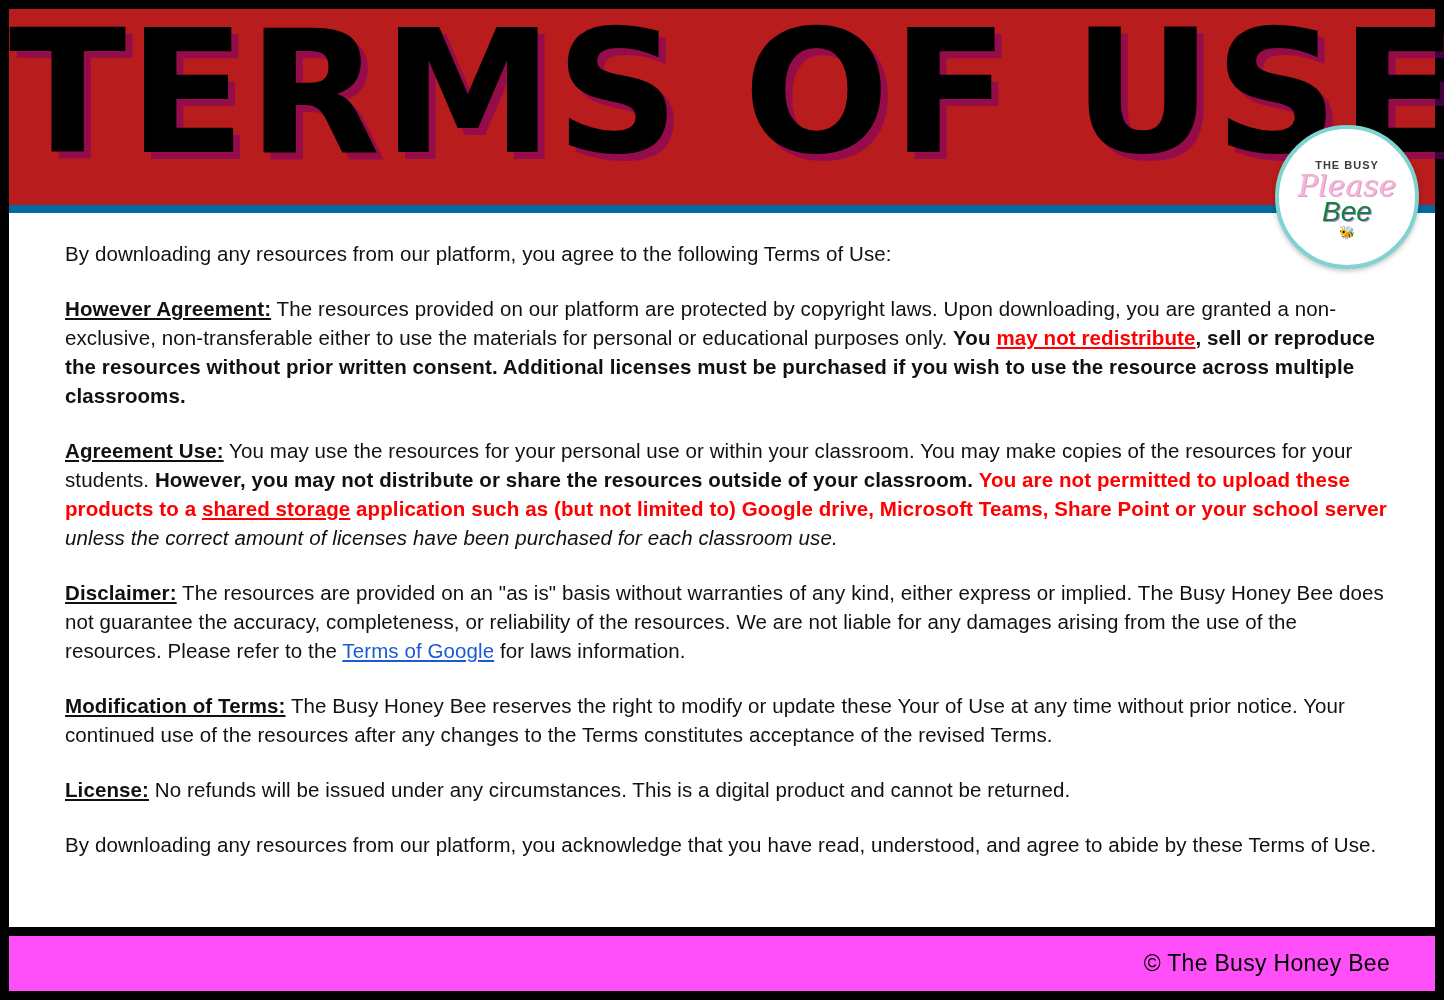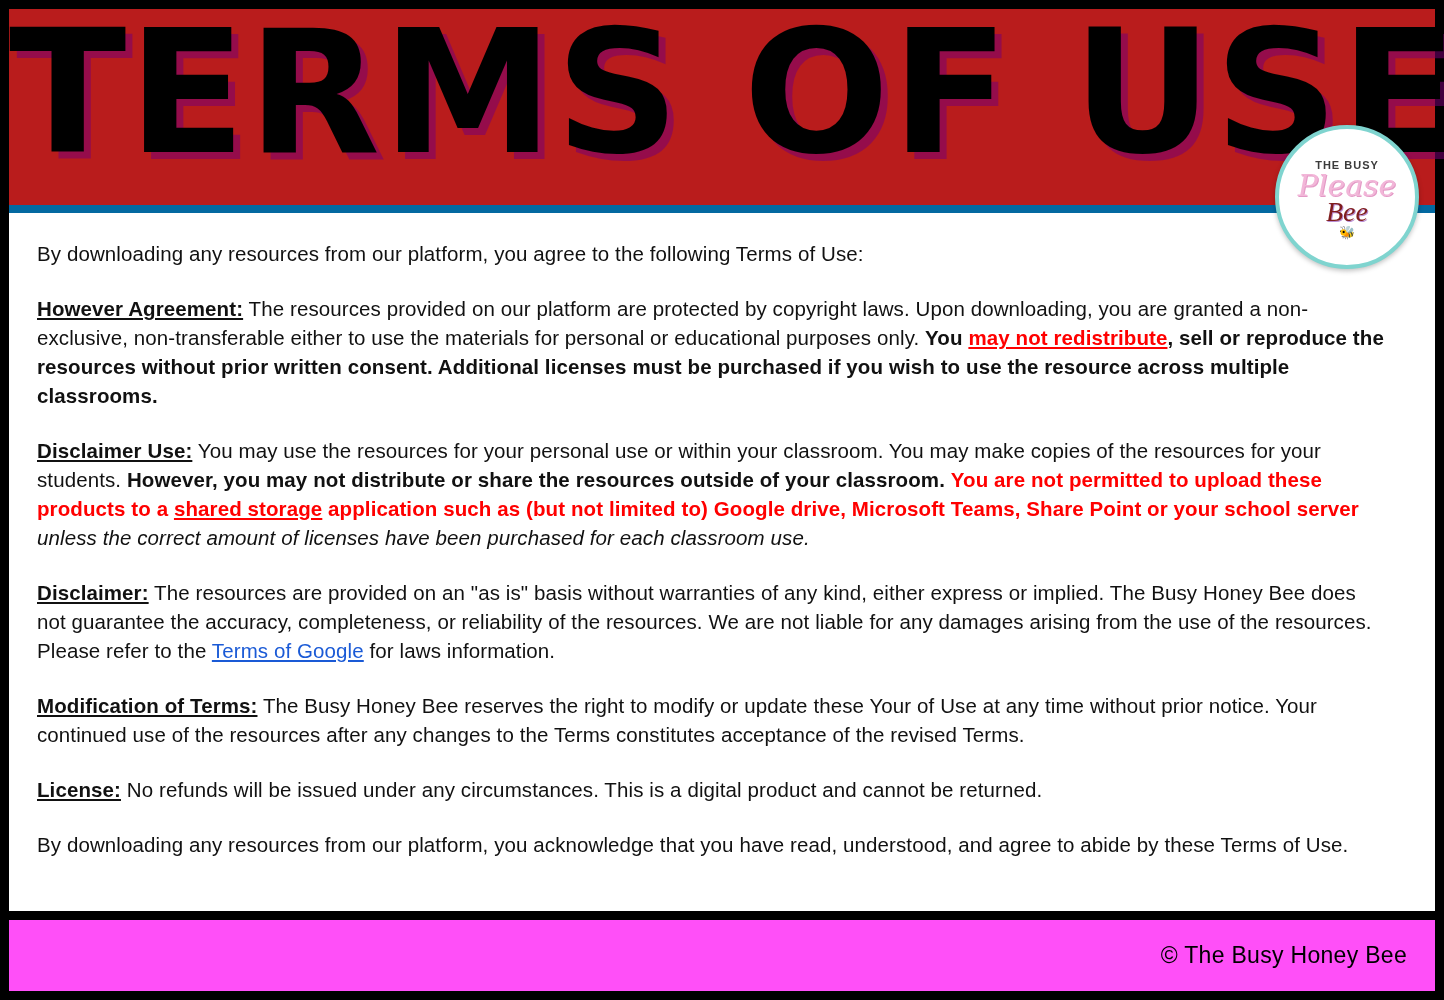--- a/index.html
+++ b/index.html
@@ -82,42 +82,42 @@
   .logo-word1 {
     font-family: "DejaVu Serif", serif;
     font-style: italic;
     font-size: 30px;
     color: #f2b6d8;
     line-height: 26px;
     margin-top: 2px;
     text-shadow: 1px 1px 0 #e39ac6;
   }
   .logo-word2 {
-    font-family: Liberation Serif, serif;
+    font-family: Liberation Sans, sans-serif;
     font-style: italic;
     font-size: 28px;
-    color: #7f1d1d;
+    color: #15803d;
     line-height: 26px;
     text-shadow: 1px 1px 0 #b88cd3;
   }
   .logo-bee {
     font-size: 13px;
     line-height: 13px;
     margin-top: 1px;
     color: #e0b000;
   }
 
   
   .content {
     position: absolute;
     left: 0;
     right: 0;
     top: 196px;
     bottom: 66px;
-    padding: 34px 46px 0 28px;
+    padding: 34px 46px 0 56px;
     box-sizing: border-box;
   }
   p.para {
     margin: 0 0 26px 0;
     font-family: "Liberation Sans", sans-serif;
     font-size: 20.5px;
     line-height: 29px;
     color: #111111;
     letter-spacing: 0.1px;
   }
@@ -132,27 +132,27 @@
     color: #1a5ad6;
     text-decoration: underline;
   }
 
   
   .footer {
     position: absolute;
     left: 0;
     right: 0;
     bottom: 0;
-    height: 80px;
+    height: 64px;
     background: #ff4ff8;
     border-top: 9px solid #000000;
     display: flex;
     align-items: center;
     justify-content: flex-end;
-    padding-right: 28px;
+    padding-right: 45px;
     box-sizing: border-box;
   }
   .footer-text {
     font-family: "Liberation Sans", sans-serif;
     font-size: 23px;
     color: #000000;
     letter-spacing: 0.3px;
   }
 </style>
 </head>
@@ -180,21 +180,21 @@
     </p>
 
     <p class="para">
       <span class="hd">However Agreement:</span>
       <span>The resources provided on our platform are protected by copyright laws. Upon downloading, you are granted a non-exclusive, non-transferable either to use the materials for personal or educational purposes only.</span>
       <span class="b">You</span>
       <span class="red-u">may not redistribute</span><span class="b">, sell or reproduce the resources without prior written consent. Additional licenses must be purchased if you wish to use the resource across multiple classrooms.</span>
     </p>
 
     <p class="para">
-      <span class="hd">Disclaimer Use:</span>
+      <span class="hd">Agreement Use:</span>
       <span>You may use the resources for your personal use or within your classroom. You may make copies of the resources for your students.</span>
       <span class="b">However, you may not distribute or share the resources outside of your classroom.</span>
       <span class="red">You are not permitted to upload these products to a</span>
       <span class="red-u">shared storage</span>
       <span class="red">application such as (but not limited to) Google drive, Microsoft Teams, Share Point or your school server</span>
       <span class="ital">unless the correct amount of licenses have been purchased for each classroom use.</span>
     </p>
 
     <p class="para">
       <span class="hd">Disclaimer:</span>

